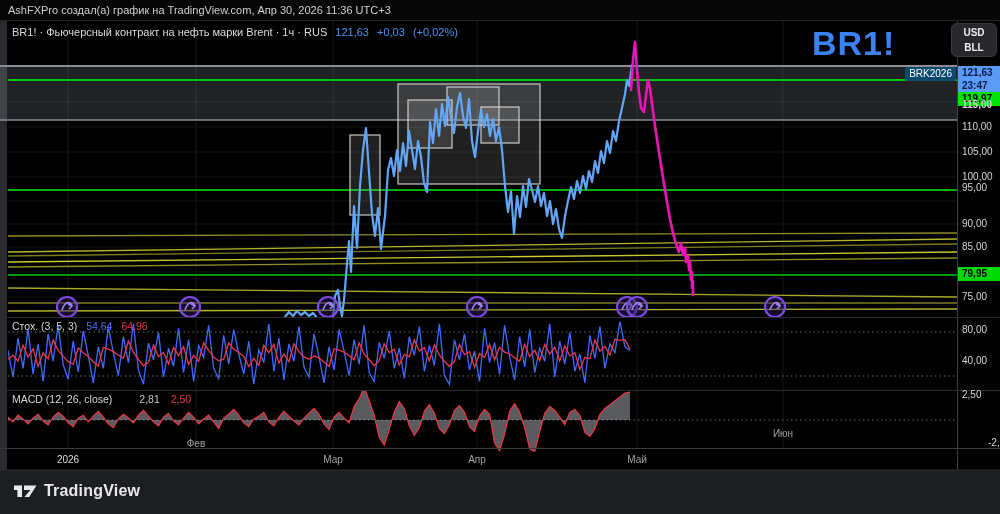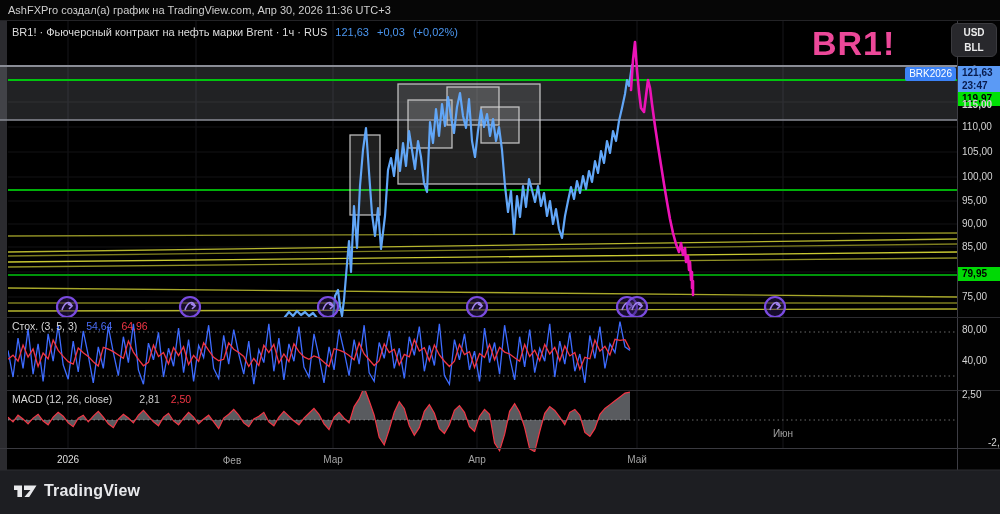--- a/index.html
+++ b/index.html
@@ -9,27 +9,27 @@
   .abs{position:absolute;}
   #toolbar{left:0;top:0;width:1000px;height:23px;background:#060606;border-bottom:1px solid #222;
            color:#cfcfcf;font-size:11px;line-height:20px;padding-left:8px;box-sizing:border-box;white-space:nowrap;}
   #chart-bg{left:0;top:20px;width:1000px;height:450px;background:#000;}
   #left-strip{left:0;top:20px;width:7px;height:450px;background:#2b2b2f;}
   #axis-col{left:957px;top:20px;width:43px;height:450px;background:#020202;border-left:1px solid #3d3d44;box-sizing:border-box;}
   #footer{left:0;top:470px;width:1000px;height:44px;background:#1d1e22;}
   svg#chart-svg{left:0;top:0;width:1000px;height:514px;pointer-events:none;}
   #legend{left:12px;top:26px;font-size:11px;color:#dcdcdc;white-space:nowrap;}
   #legend .val{color:#4a96f0;margin-left:5px;}
-  #watermark{left:812px;top:24px;font-size:34px;font-weight:bold;color:#ec4899;letter-spacing:1px;}
+  #watermark{left:812px;top:24px;font-size:34px;font-weight:bold;color:#3b82f6;letter-spacing:1px;}
   #unit-toggle{left:951px;top:23px;width:46px;height:34px;background:#28282c;border:1px solid #3a3a3e;border-radius:6px;
                display:flex;flex-direction:column;align-items:center;justify-content:space-evenly;box-sizing:border-box;}
   #unit-toggle div{font-size:10px;font-weight:bold;color:#ececec;line-height:11px;}
   #axis-dot{left:973px;top:65px;width:3px;height:3px;border-radius:50%;background:#6f6f74;}
   .tag{font-size:10px;height:14px;line-height:14px;padding:0 4px;white-space:nowrap;}
-  #tag-contract{right:44px;top:67px;background:#3b82f6;color:#fff;border-radius:2px;}
+  #tag-contract{right:44px;top:67px;background:#0c4a6e;color:#fff;border-radius:2px;}
   #tag-last{left:958px;top:66px;width:38px;background:#5b9af5;color:#081c4e;text-align:left;height:26px;line-height:13px;font-weight:bold;}
   #tag-green-top{left:958px;top:92px;width:38px;background:#00e105;color:#000;font-weight:bold;}
   #tag-green-low{left:958px;top:267px;width:38px;background:#00d905;color:#000;font-weight:bold;}
   .tick{position:absolute;font-size:10px;color:#d4d4d4;line-height:12px;}
   .time-tick{position:absolute;font-size:10px;color:#a3a3a3;line-height:12px;transform:translateX(-50%);}
   #stoch-legend{left:12px;top:320px;font-size:10.5px;color:#d6d6d6;white-space:nowrap;}
   #stoch-legend .k{color:#4a6cf5;margin-left:6px;}
   #stoch-legend .d{color:#f23645;margin-left:6px;}
   #macd-legend{left:12px;top:393px;font-size:10.5px;color:#d6d6d6;white-space:nowrap;}
   #macd-legend .m{color:#c8c8c8;margin-left:24px;}
@@ -192,27 +192,27 @@
     <path d="M0,2.5 h8 v11.5 h-4.6 v-7 H0 z" fill="#e8e9ec"></path>
     <polygon points="10,2.5 22.5,2.5 15.2,14 10.4,14 16.4,6.9 10,6.9" fill="#e8e9ec"></polygon>
   </svg>
   <span>TradingView</span>
 </div>
 
 <div class="tick" style="left: 962px; top: 99px; font-weight: bold;">115,00</div>
 <div class="tick" style="left: 962px; top: 121px;">110,00</div>
 <div class="tick" style="left: 962px; top: 146px;">105,00</div>
 <div class="tick" style="left: 962px; top: 171px;">100,00</div>
-<div class="tick" style="left: 962px; top: 195px;">95,00</div>
+<div class="tick" style="left: 962px; top: 182px;">95,00</div>
 <div class="tick" style="left: 962px; top: 218px;">90,00</div>
 <div class="tick" style="left: 962px; top: 241px;">85,00</div>
 <div class="tick" style="left: 962px; top: 291px;">75,00</div>
 <div class="tick" style="left: 962px; top: 324px;">80,00</div>
 <div class="tick" style="left: 962px; top: 355px;">40,00</div>
 <div class="tick" style="left: 962px; top: 389px;">2,50</div>
 <div class="tick" style="left: 962px; top: 414px; margin-left: 45px;">0,00</div>
 <div class="tick" style="left: 988px; top: 437px;">-2,50</div>
 <div class="time-tick" style="left: 68px; top: 454px; color: rgb(222, 222, 222);">2026</div>
-<div class="time-tick" style="left: 196px; top: 455px; margin-left: 36px;">Фев</div>
+<div class="time-tick" style="left: 196px; top: 438px;">Фев</div>
 <div class="time-tick" style="left: 333px; top: 454px;">Мар</div>
 <div class="time-tick" style="left: 477px; top: 454px;">Апр</div>
 <div class="time-tick" style="left: 637px; top: 454px;">Май</div>
 <div class="time-tick" style="left: 783px; top: 428px;">Июн</div>
 
 </body></html>

